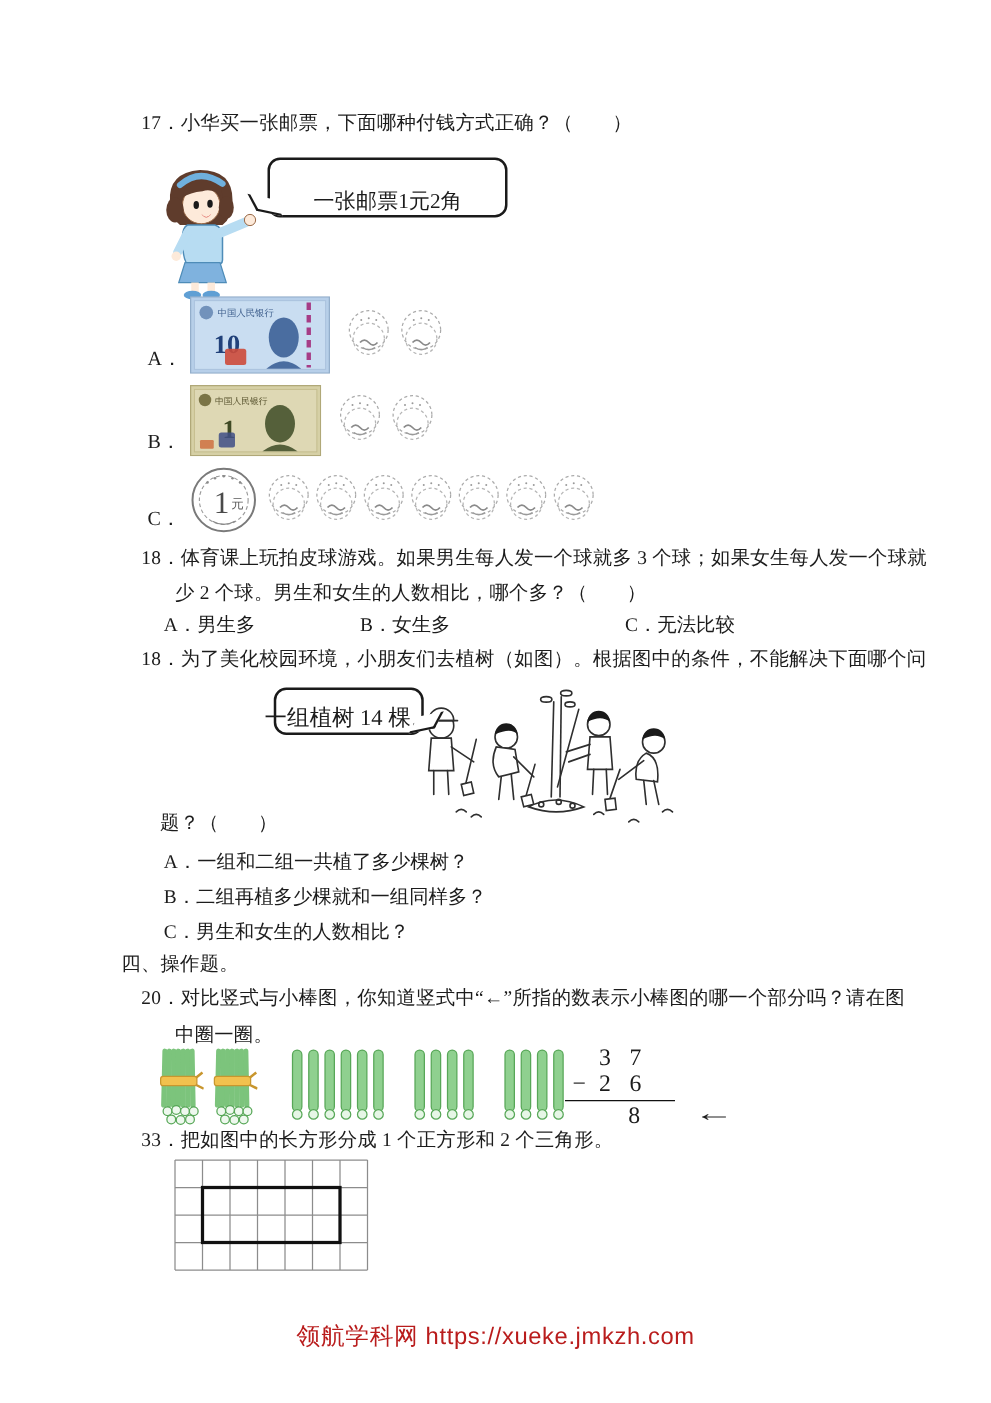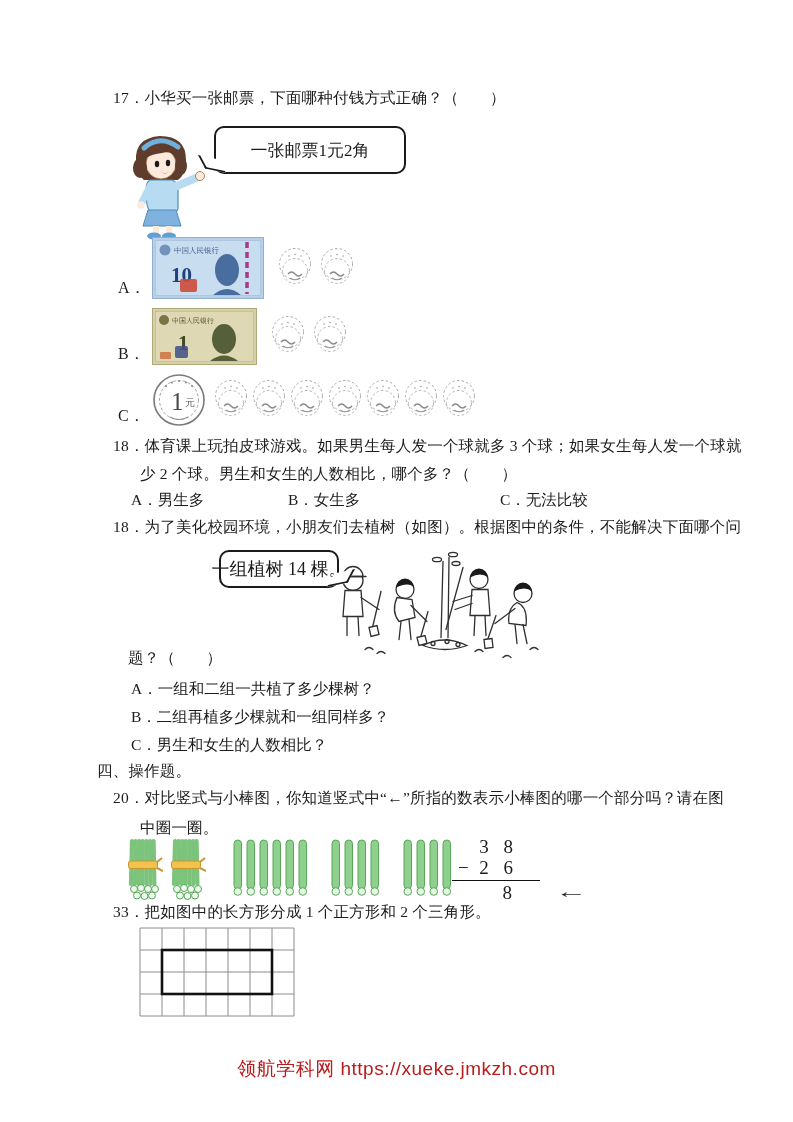--- a/index.html
+++ b/index.html
@@ -3,21 +3,21 @@
 <meta charset="utf-8">
 <style>
   html,body{margin:0;padding:0;background:#fff;}
   body{width:793px;height:1122px;position:relative;overflow:hidden;
        font-family:"Liberation Serif","DejaVu Serif",serif;color:#1c1c1c;}
   .abs{position:absolute;}
   .qline{font-size:15.5px;white-space:nowrap;letter-spacing:0.2px;}
   .optline{font-size:15.5px;white-space:nowrap;}
   
   .bubble{position:absolute;border:2px solid #1a1a1a;border-radius:10px;background:#fff;
-          display:flex;align-items:center;justify-content:center;white-space:nowrap;z-index:3;}
+          display:flex;align-items:flex-end;justify-content:center;white-space:nowrap;z-index:3;}
   .bubble .tail{position:absolute;background:#fff;}
   .tail-l{left:-13px;bottom:1px;width:16px;height:12px;border-left:2px solid #1a1a1a;border-bottom:2px solid #1a1a1a;transform:skewX(38deg) rotate(14deg);}
   .tail-r{right:-13px;bottom:1px;width:16px;height:12px;border-right:2px solid #1a1a1a;border-bottom:2px solid #1a1a1a;transform:skewX(-38deg) rotate(-14deg);}
   
   .money-row{position:absolute;left:118px;display:flex;align-items:center;}
   .opt-label{align-self:flex-end;width:34px;font-size:16px;line-height:1;padding-bottom:4px;}
   .coins{display:flex;align-items:center;gap:4px;margin-left:12px;}
   .coins-c{margin-left:6px;gap:0px;}
   
   .h-opt{position:absolute;top:0;font-size:15.5px;white-space:nowrap;}
@@ -404,21 +404,21 @@
         <circle cx="5.8" cy="53.5" r="3.8" fill="#e6f6e6" stroke="#57a757"></circle>
       </svg>
       <svg width="13" height="60" viewBox="0 0 13 60">
         <rect x="2" y="2" width="7.5" height="49" rx="3.7" fill="#8fd08f" stroke="#57a757"></rect>
         <circle cx="5.8" cy="53.5" r="3.8" fill="#e6f6e6" stroke="#57a757"></circle>
       </svg>
     </span>
   </div>
 
 <div class="vcalc" style="left:452px;top:836px">
-  <div class="vrow v1">3 8</div>
+  <div class="vrow v1">3 7</div>
   <div class="vrow v2"><span class="vminus">−</span><span>2 6</span></div>
   <div class="vrule"></div>
   <div class="vrow v3"><span>8</span><span class="varrow">←</span></div>
 </div>
 
 <div class="abs qline" style="left:113px;top:902px">33．把如图中的长方形分成 1 个正方形和 2 个三角形。</div>
 <svg class="abs" style="left:138px;top:926px" width="158" height="92" viewBox="-2 -2 158 92">
     <line x1="0" y1="0" x2="0" y2="88" stroke="#8c8c8c" stroke-width="1"></line>
     <line x1="22" y1="0" x2="22" y2="88" stroke="#8c8c8c" stroke-width="1"></line>
     <line x1="44" y1="0" x2="44" y2="88" stroke="#8c8c8c" stroke-width="1"></line>

